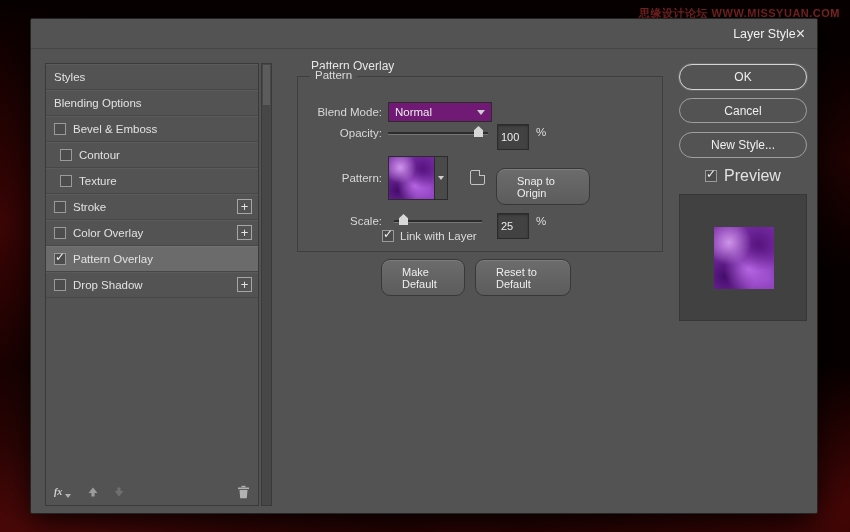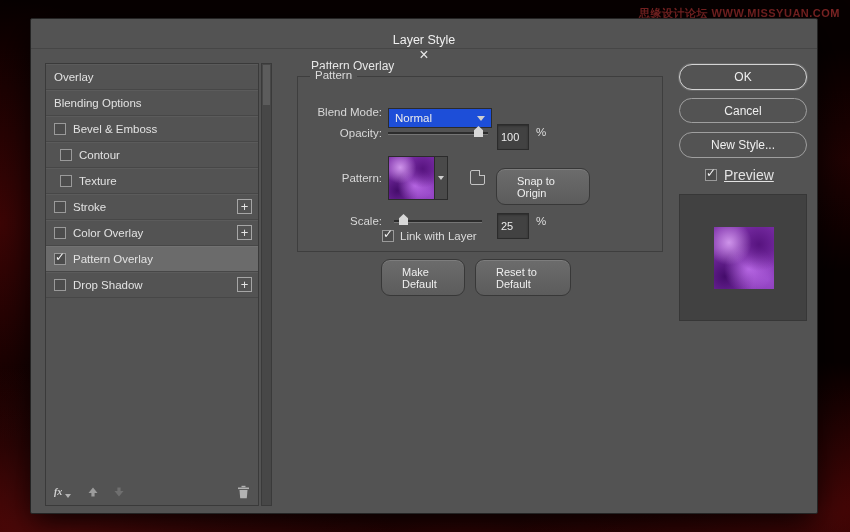--- a/index.html
+++ b/index.html
@@ -23,22 +23,22 @@
 
   
   .dialog {
     position:absolute; left:30px; top:18px; width:788px; height:496px;
     background:#535353; border:1px solid #242424; border-radius:2px;
     box-shadow:0 12px 34px rgba(0,0,0,.85);
     color:#e2e2e2; font-size:12px;
   }
   .titlebar {
     position:absolute; left:0; top:0; right:0; height:30px;
-    display:flex; align-items:center; justify-content:space-between;
-    padding:14px 12px; border-bottom:1px solid #464646;flex-direction:column;
+    display:flex; align-items:center; justify-content:flex-end;
+    padding:14px 12px; border-bottom:1px solid #464646;
   }
   .titlebar .title { font-size:12.5px; color:#f0f0f0; }
   .close-x { font-size:16px; color:#e8e8e8; cursor:default; line-height:16px; }
 
   
   .styles-list {
     position:absolute; left:14px; top:44px; width:214px; height:443px;
     border:1px solid #3a3a3a; background:#535353;
   }
   .row {
@@ -99,22 +99,22 @@
   .flabel {
     position:absolute; left:0; width:84px; height:14px; line-height:14px;
     text-align:right; font-size:11.5px; color:#d8d8d8;
   }
   .lbl-blend   { top:28px; }
   .lbl-opacity { top:49px; }
   .lbl-pattern { top:94px; }
   .lbl-scale   { top:137px; }
 
   .dropdown {
-    position:absolute; left:90px; top:31px; width:104px; height:20px;
-    background:#1d4ed8; border:1px solid #2b2b2b;
+    position:absolute; left:90px; top:25px; width:104px; height:20px;
+    background:#701a75; border:1px solid #2b2b2b;
     display:flex; align-items:center; padding:0 6px; font-size:11.5px; color:#ececec;
   }
   .dropdown .dd-text { flex:1; }
   .tri-down {
     width:0; height:0;
     border-left:4px solid transparent; border-right:4px solid transparent;
     border-top:5px solid #cfcfcf;
   }
 
   .slider { position:absolute; height:3px; background:#2c2c2c; border-bottom:1px solid #757575; }
@@ -189,21 +189,21 @@
     display:flex; align-items:center; justify-content:center;
     background:#535353; border:1px solid #9f9f9f; border-radius:13px;
     font-size:12px; color:#efefef;
   }
   .pill-ok     { top:45px; border-color:#d4d4d4; box-shadow:0 0 0 1px rgba(255,255,255,.12); }
   .pill-cancel { top:79px; height:25px; }
   .pill-new    { top:113px; }
 
   .preview-row { position:absolute; left:674px; top:148px; display:flex; align-items:center; }
   .preview-row .cb { margin-right:7px; }
-  .preview-row .pv-label { font-size:14px; color:#e2e2e2;text-decoration:underline; }
+  .preview-row .pv-label { font-size:16px; color:#e2e2e2; }
 
   .preview-box {
     position:absolute; left:648px; top:175px; width:128px; height:127px;
     background:#414141; border:1px solid #373737;
   }
   .preview-sample { position:absolute; left:34px; top:32px; width:60px; height:62px; }
 </style>
 </head>
 <body>
 
@@ -214,21 +214,21 @@
   <div class="dialog">
 
     <div class="titlebar">
       <span class="title">Layer Style</span>
       <span class="close-x">×</span>
     </div>
 
     <div class="styles-list">
 
       <div class="row">
-        <span class="row-label">Overlay</span>
+        <span class="row-label">Styles</span>
       </div>
 
       <div class="row">
         <span class="row-label">Blending Options</span>
       </div>
 
       <div class="row">
         <span class="cb"></span>
         <span class="row-label">Bevel &amp; Emboss</span>
       </div>

